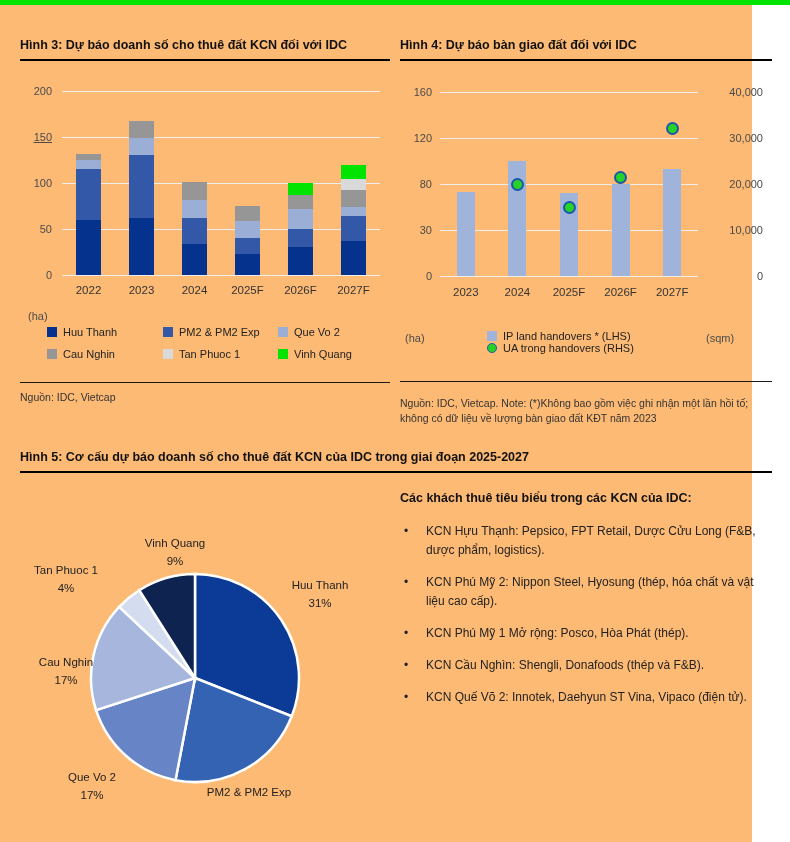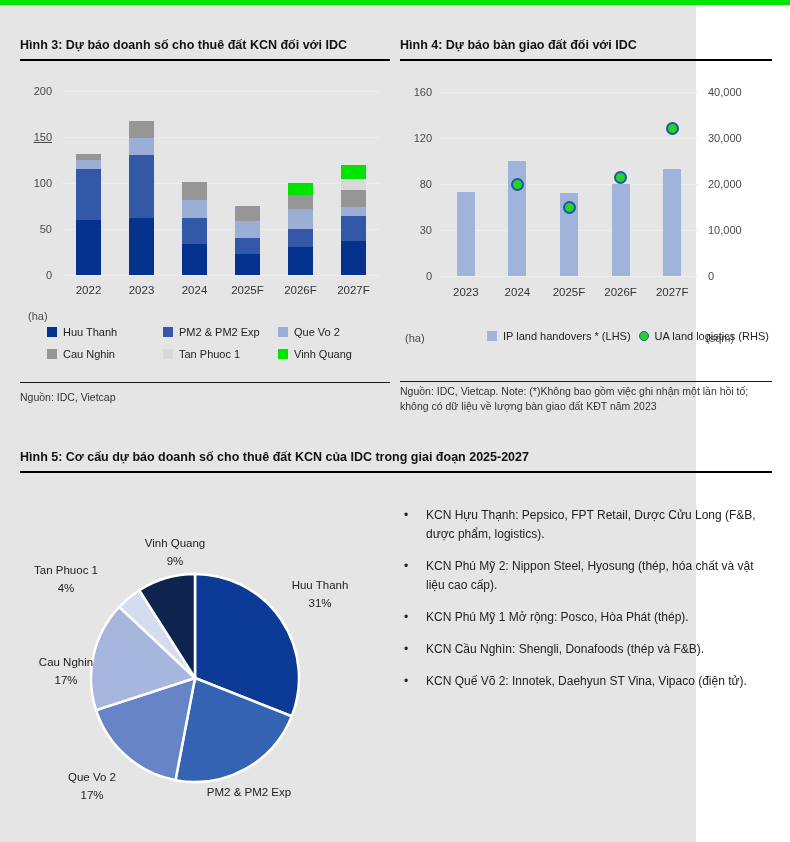--- a/index.html
+++ b/index.html
@@ -1,54 +1,54 @@
 <!DOCTYPE html>
 <html><head>
 <meta charset="utf-8">
 <style>
   * { margin:0; padding:0; box-sizing:border-box; }
   html,body { width:790px; height:842px; background:#fff; overflow:hidden;
     font-family:"Liberation Sans", sans-serif; color:#1a1a1a; }
-  .page { position:relative; width:696px; height:842px; background:#e5e5e5; }
+  .page { position:relative; width:752px; height:842px; background:#fdba74; }
   .top-accent { position:absolute; left:0; top:0; width:790px; height:5px; }
 
   .panel { position:absolute; }
   .panel-left  { left:20px;  top:38px; width:370px; }
   .panel-right { left:400px; top:38px; width:372px; }
   .panel-bottom{ left:20px;  top:450px; width:752px; }
 
   .fig-title { font-size:12.5px; font-weight:bold; color:#111;
     padding-bottom:6px; border-bottom:2px solid #000; line-height:15px; }
 
   .chart { position:absolute; left:0; width:100%; }
   #fig3-chart { top:36px; height:250px; }
   #fig4-chart { top:36px; height:250px; }
   .gridline { position:absolute; height:1px; background:#ededed; }
   .ylab, .ylab-r { position:absolute; font-size:11px; color:#4a4a4a; line-height:14px; }
   .ylab { text-align:right; }
-  .ylab-r { text-align:left; }
+  .ylab-r { text-align:right; }
   .xlab { position:absolute; font-size:11.5px; color:#333; text-align:center; line-height:14px; }
   .seg, .vbar { position:absolute; }
   .dot { position:absolute; width:13px; height:13px; border-radius:50%; }
   .unit-label { position:absolute; font-size:11px; color:#4a4a4a; }
 
   #fig3-unit { top:272px; left:8px; }
   #fig3-legend { position:absolute; top:288px; left:27px; width:343px;
     display:grid; grid-template-columns:116px 115px auto; row-gap:10px; }
   .legend-item { display:flex; align-items:center; gap:6px; font-size:11px; color:#222; }
   .legend-swatch { width:10px; height:10px; flex:0 0 10px; }
 
   .divider { position:absolute; left:0; width:100%; height:1px; background:#1a1a1a; }
   #fig3-divider { top:344px; }
   #fig4-divider { top:343px; }
   .source-note { position:absolute; left:0; font-size:10.5px; color:#333; line-height:15px; }
   #fig3-source { top:352px; }
-  #fig4-note { top:346px; width:372px; }
-
-  #fig4-legend { position:absolute; top:292px; left:87px; display:flex; gap:8px; }
+  #fig4-note { top:358px; width:372px; }
+
+  #fig4-legend { position:absolute; top:292px; left:87px; display:flex; flex-direction:column; }
   #fig4-unit-left  { top:294px; left:5px; }
   #fig4-unit-right { top:294px; left:306px; }
   .swatch-dot { width:10px; height:10px; flex:0 0 10px; border-radius:50%; }
 
   .pie-area { position:absolute; left:0; top:40px; width:390px; height:352px; }
   #fig5-pie-svg { position:absolute; left:68px; top:81px; width:214px; height:214px; }
   .pie-label { position:absolute; text-align:center; font-size:11.5px; color:#222; line-height:18px; }
   .pl-huuthanh { left:245px; top:86px;  width:110px; }
   .pl-pm2      { left:149px; top:293px; width:160px; }
   .pl-quevo    { left:26px;  top:278px; width:92px;  }
@@ -182,21 +182,21 @@
       </div>
     <div class="unit-label" id="fig4-unit-left">(ha)</div>
     <div class="unit-label" id="fig4-unit-right">(sqm)</div>
     <div id="fig4-legend">
       <div class="legend-item">
         <span class="legend-swatch" style="background: rgb(160, 179, 218);"></span>
         <span>IP land handovers * (LHS)</span>
       </div>
       <div class="legend-item">
         <span class="swatch-dot" style="background: rgb(39, 211, 39); border: 1.5px solid rgb(27, 87, 168);"></span>
-        <span>UA land logistics (RHS)</span>
+        <span>UA trong handovers (RHS)</span>
       </div>
     </div>
     <div class="divider" id="fig4-divider"></div>
     <div class="source-note" id="fig4-note">Nguồn: IDC, Vietcap. Note: (*)Không bao gồm việc ghi nhận một lần hồi tố; không có dữ liệu về lượng bàn giao đất KĐT năm 2023</div>
   </section>
 
   <section class="panel panel-bottom">
     <div class="fig-title">Hình 5: Cơ cấu dự báo doanh số cho thuê đất KCN của IDC trong giai đoạn 2025-2027</div>
 
     <div class="pie-area">
@@ -227,20 +227,21 @@
         <div>Tan Phuoc 1</div>
         <div>4%</div>
       </div>
       <div class="pie-label pl-vinhquang">
         <div>Vinh Quang</div>
         <div>9%</div>
       </div>
     </div>
 
     <div class="tenants">
+      <div class="tenants-heading">Các khách thuê tiêu biểu trong các KCN của IDC:</div>
       <div class="tenant-list">
           <div class="tenant-item">
             <span class="bullet">•</span>
             <span class="tenant-text">KCN Hựu Thạnh: Pepsico, FPT Retail, Dược Cửu Long (F&amp;B, dược phẩm, logistics).</span>
           </div>
           <div class="tenant-item">
             <span class="bullet">•</span>
             <span class="tenant-text">KCN Phú Mỹ 2: Nippon Steel, Hyosung (thép, hóa chất và vật liệu cao cấp).</span>
           </div>
           <div class="tenant-item">

